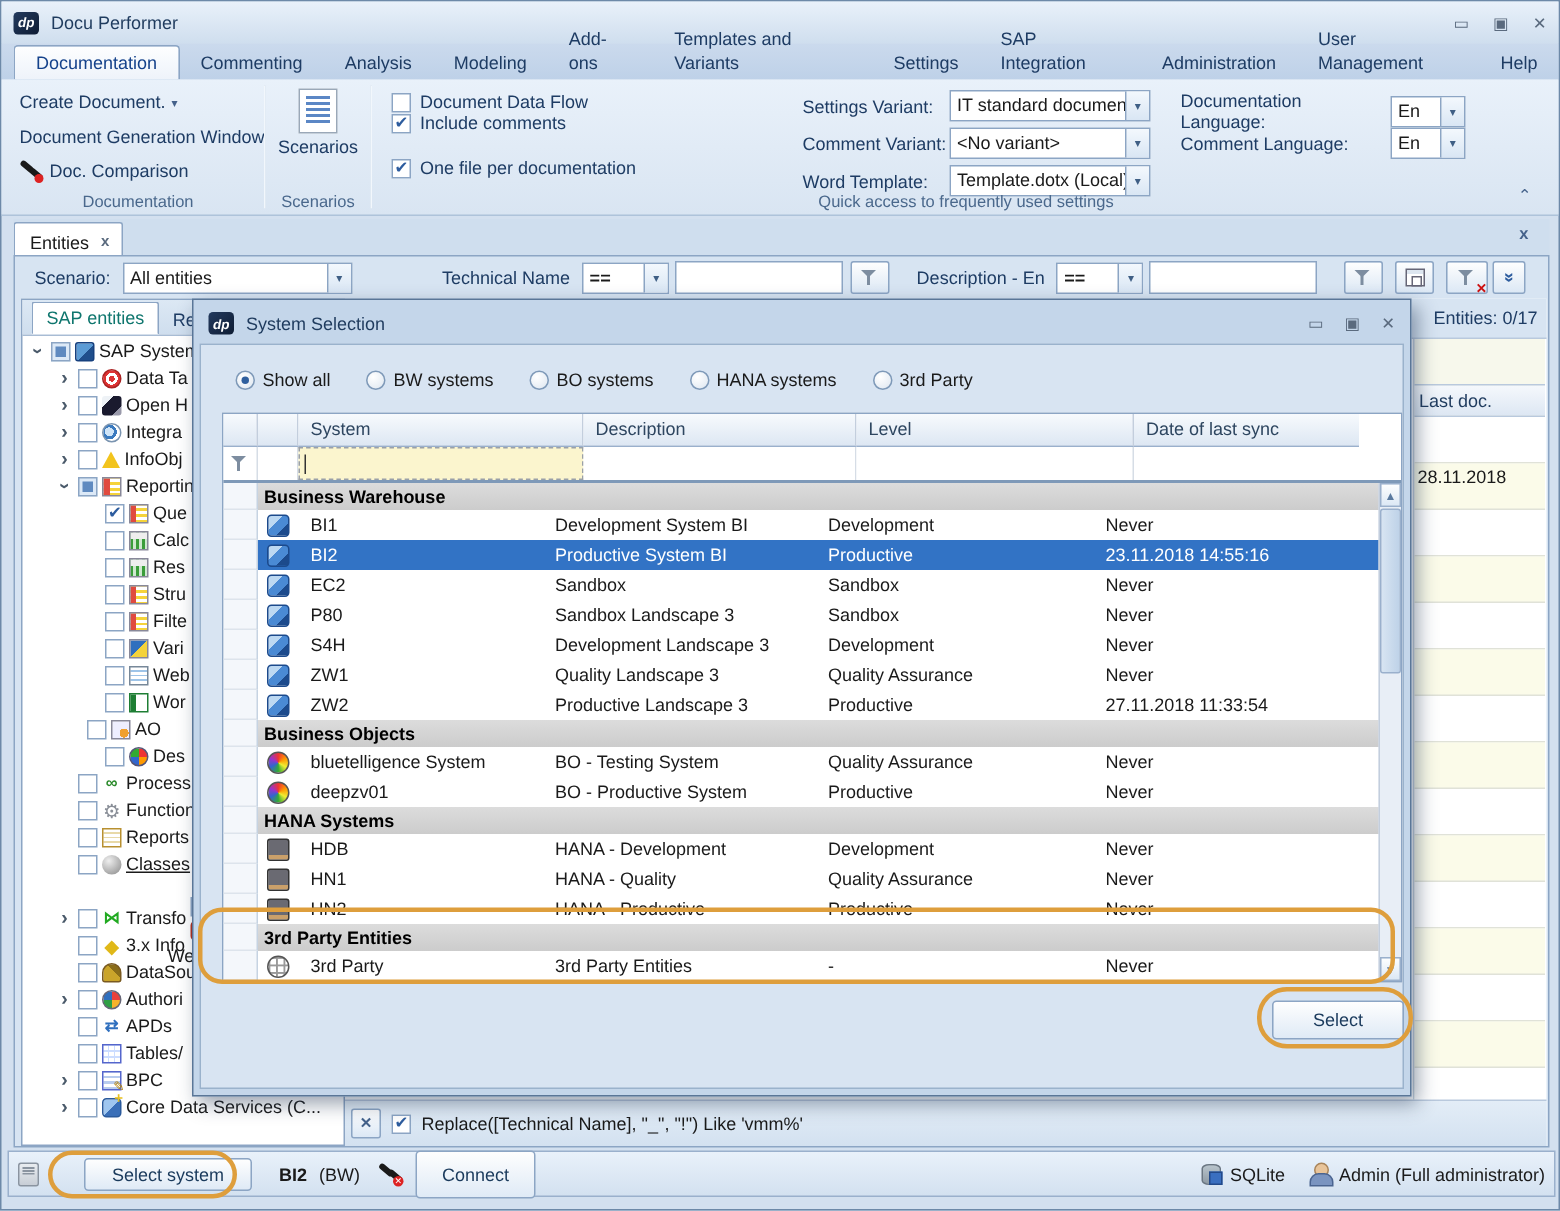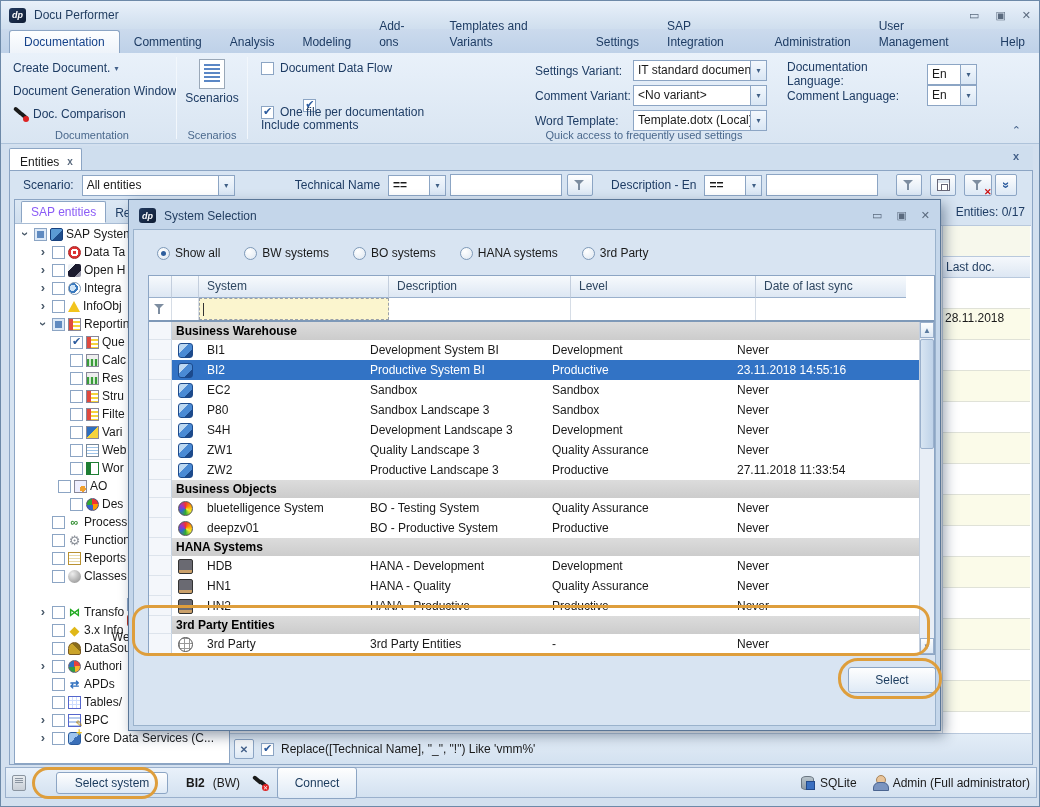--- a/index.html
+++ b/index.html
@@ -62,21 +62,21 @@
   .funnel::after { content:""; position:absolute; left:4px; top:5px; width:2px; height:6px; background:#7d8da0; }
   .redx { position:absolute; right:0; bottom:-2px; color:#cc1111; font-weight:bold; font-size:9px; }
   .layout-ico { width:13px; height:12px; border:1px solid #667; background:linear-gradient(#dde6f0 0 3px,#fff 3px); position:relative; }
   .layout-ico::after { content:""; position:absolute; left:3px; top:4px; width:5px; height:5px; border:1px solid #667; }
   .dblchev { color:#2d5c9e; font-weight:bold; transform:rotate(90deg); font-size:12px; }
 
   
   .leftpanel { position:absolute; left:4px; top:28px; width:216px; height:565px; background:#fff; border:1px solid #8ca5c4; }
   .lp-tabs { position:absolute; left:0; top:0; width:100%; height:24px; background:linear-gradient(#dce8f4,#cfdeee); border-bottom:1px solid #a8bcd4; display:flex; align-items:flex-end; padding-left:6px; }
   .lp-tab { padding:3px 9px; color:#1e3c64; }
-  .lp-tab.active { background:#fff; border:1px solid #8ca5c4; border-bottom:1px solid #fff; color:#8b5cf6; border-radius:2px 2px 0 0; }
+  .lp-tab.active { background:#fff; border:1px solid #8ca5c4; border-bottom:1px solid #fff; color:#0f766e; border-radius:2px 2px 0 0; }
   .tree { position:absolute; left:0; top:25px; right:0; bottom:0; overflow:hidden; }
   .titem { height:18px; display:flex; align-items:center; gap:3px; white-space:nowrap; }
   .exp { width:12px; flex:none; color:#4a5a6a; font-weight:bold; font-size:13px; line-height:10px; text-align:center; }
   .exp.open { transform:rotate(90deg); }
   .exp.none { visibility:hidden; }
   .ti { width:13px; height:13px; flex:none; display:inline-flex; align-items:center; justify-content:center; font-size:11px; line-height:1; }
   .ti-sap { background:linear-gradient(135deg,#5b9bd5 0 55%,#1f4e8c 55%); border:1px solid #16407e; border-radius:2px; }
   .ti-dart { border-radius:50%; background:repeating-radial-gradient(circle,#d33 0 2px,#fff 2px 4px); border:1px solid #a22; }
   .ti-pen { background:linear-gradient(135deg,#eef2f6 0 30%,#1a1a2e 30% 75%,#99a 75%); border-radius:2px; }
   .ti-rings { border-radius:50%; background:radial-gradient(circle at 35% 45%,#cfe4f7 0 3px,#3a7abf 3px 5px,#fff 5px), #fff; border:1px solid #7a94b0; }
@@ -243,21 +243,21 @@
       </div>
       <div class="rgroup-label">Scenarios</div>
     </div>
     <div class="rsep" style="left:246px"></div>
     <div class="g3">
       <div id="ribbon-checks">
           <div class="rcheck" style="top: 8px;">
             <span class="cb"></span>
             <span>Document Data Flow</span>
           </div>
-          <div class="rcheck" style="top: 46px; flex-direction: column;">
+          <div class="rcheck" style="top: 22px;">
             <span class="cb k"></span>
             <span>Include comments</span>
           </div>
           <div class="rcheck" style="top: 52px;">
             <span class="cb k"></span>
             <span>One file per documentation</span>
           </div>
         </div>
       <div class="rfield" style="top:7px">
         <span class="rlabel">Settings Variant:</span>
@@ -457,21 +457,21 @@
             <span class="cb"></span>
             <span class="ti ti-gear">⚙</span>
             <span>Function</span>
           </div>
           <div class="titem" style="padding-left: 22px;">
             <span class="exp none">›</span>
             <span class="cb"></span>
             <span class="ti ti-doc-lines"></span>
             <span>Reports</span>
           </div>
-          <div class="titem" style="padding-left: 22px;">
+          <div class="titem" style="padding-left: 22px; text-decoration: underline;">
             <span class="exp none">›</span>
             <span class="cb"></span>
             <span class="ti ti-sphere"></span>
             <span>Classes</span>
           </div>
           <div class="titem" style="padding-left: 22px; flex-direction: column;">
             <span class="exp none">›</span>
             <span class="cb"></span>
             <span class="ti ti-puzzle"></span>
             <span>Web Dy</span>

